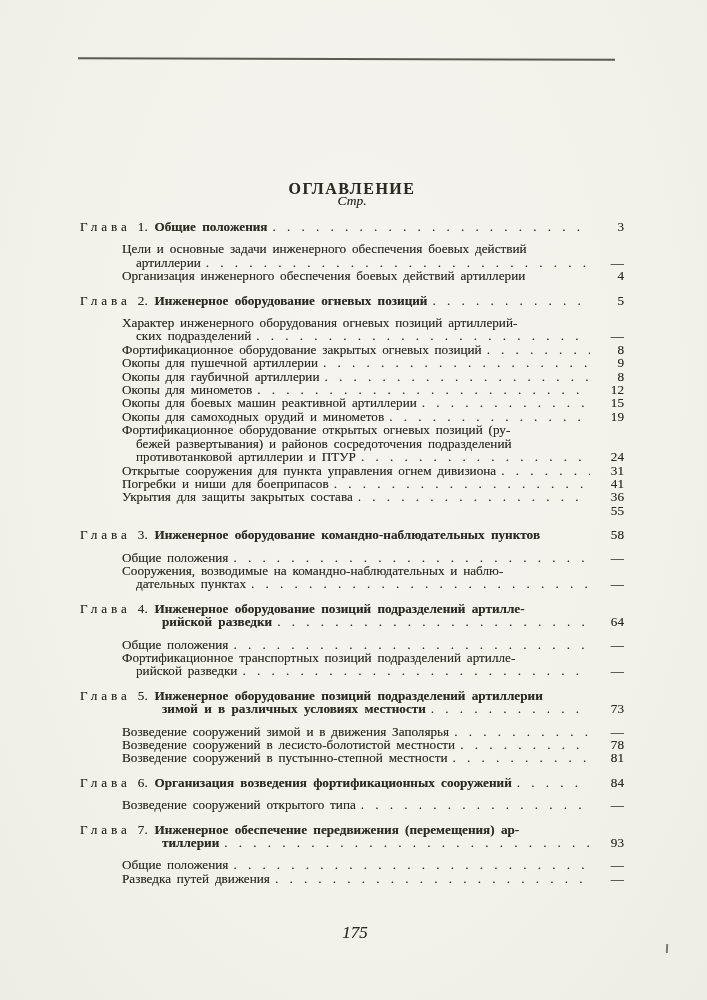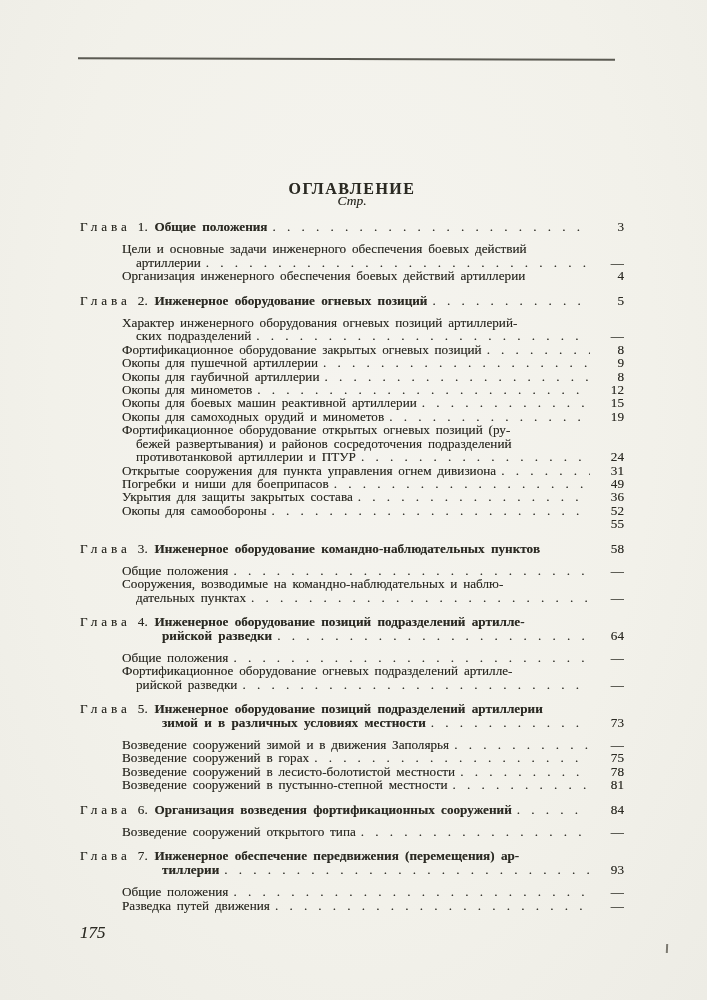--- a/index.html
+++ b/index.html
@@ -84,21 +84,21 @@
 
   .pg {
     flex: 0 0 34px;
     text-align: right;
     font-size: 13.2px;
   }
 
   .folio {
     position: absolute;
     left: 80px; top: 924px; width: 550px;
-    text-align: left;
+    text-align: center;
     font-style: italic;
     font-size: 17px; line-height: 18px;
   }
   .artifact-mark {
     position: absolute;
     left: 666px; top: 944px;
     width: 2px; height: 9px;
     background: #55534a;
     opacity: 0.75;
     transform: rotate(2deg);
@@ -215,35 +215,28 @@
         <div class="line">
           <span class="txt">Открытые сооружения для пункта управления огнем дивизиона</span>
           <span class="dots"></span>
           <span class="pg">31</span>
         </div>
       </div>
       <div class="entry sub">
         <div class="line">
           <span class="txt">Погребки и ниши для боеприпасов</span>
           <span class="dots"></span>
-          <span class="pg">49</span>
+          <span class="pg">41</span>
         </div>
       </div>
       <div class="entry sub">
         <div class="line">
           <span class="txt">Укрытия для защиты закрытых состава</span>
           <span class="dots"></span>
           <span class="pg">36</span>
-        </div>
-      </div>
-      <div class="entry sub">
-        <div class="line">
-          <span class="txt">Окопы для самообороны</span>
-          <span class="dots"></span>
-          <span class="pg">52</span>
         </div>
       </div>
       <div class="entry sub">
         <div class="line">
           <span class="dots nodots"></span>
           <span class="pg">55</span>
         </div>
       </div>
       <div class="entry chapter">
         <div class="line">
@@ -281,21 +274,21 @@
       </div>
       <div class="entry sub">
         <div class="line">
           <span class="txt">Общие положения</span>
           <span class="dots"></span>
           <span class="pg">—</span>
         </div>
       </div>
       <div class="entry sub">
         <div class="line">
-          <span class="txt">Фортификационное оборудование огневых подразделений артилле-</span>
+          <span class="txt">Фортификационное транспортных позиций подразделений артилле-</span>
         </div>
         <div class="line cont">
           <span class="txt">рийской разведки</span>
           <span class="dots"></span>
           <span class="pg">—</span>
         </div>
       </div>
       <div class="entry chapter">
         <div class="line">
           <span class="txt"><span class="ch-label">Глава</span><span class="ch-num">&nbsp;5.&nbsp;</span><span class="ch-title">Инженерное оборудование позиций подразделений артиллерии</span></span>
@@ -304,27 +297,20 @@
           <span class="txt"><span class="ch-title">зимой и в различных условиях местности</span></span>
           <span class="dots"></span>
           <span class="pg">73</span>
         </div>
       </div>
       <div class="entry sub">
         <div class="line">
           <span class="txt">Возведение сооружений зимой и в движения Заполярья</span>
           <span class="dots"></span>
           <span class="pg">—</span>
-        </div>
-      </div>
-      <div class="entry sub">
-        <div class="line">
-          <span class="txt">Возведение сооружений в горах</span>
-          <span class="dots"></span>
-          <span class="pg">75</span>
         </div>
       </div>
       <div class="entry sub">
         <div class="line">
           <span class="txt">Возведение сооружений в лесисто-болотистой местности</span>
           <span class="dots"></span>
           <span class="pg">78</span>
         </div>
       </div>
       <div class="entry sub">

